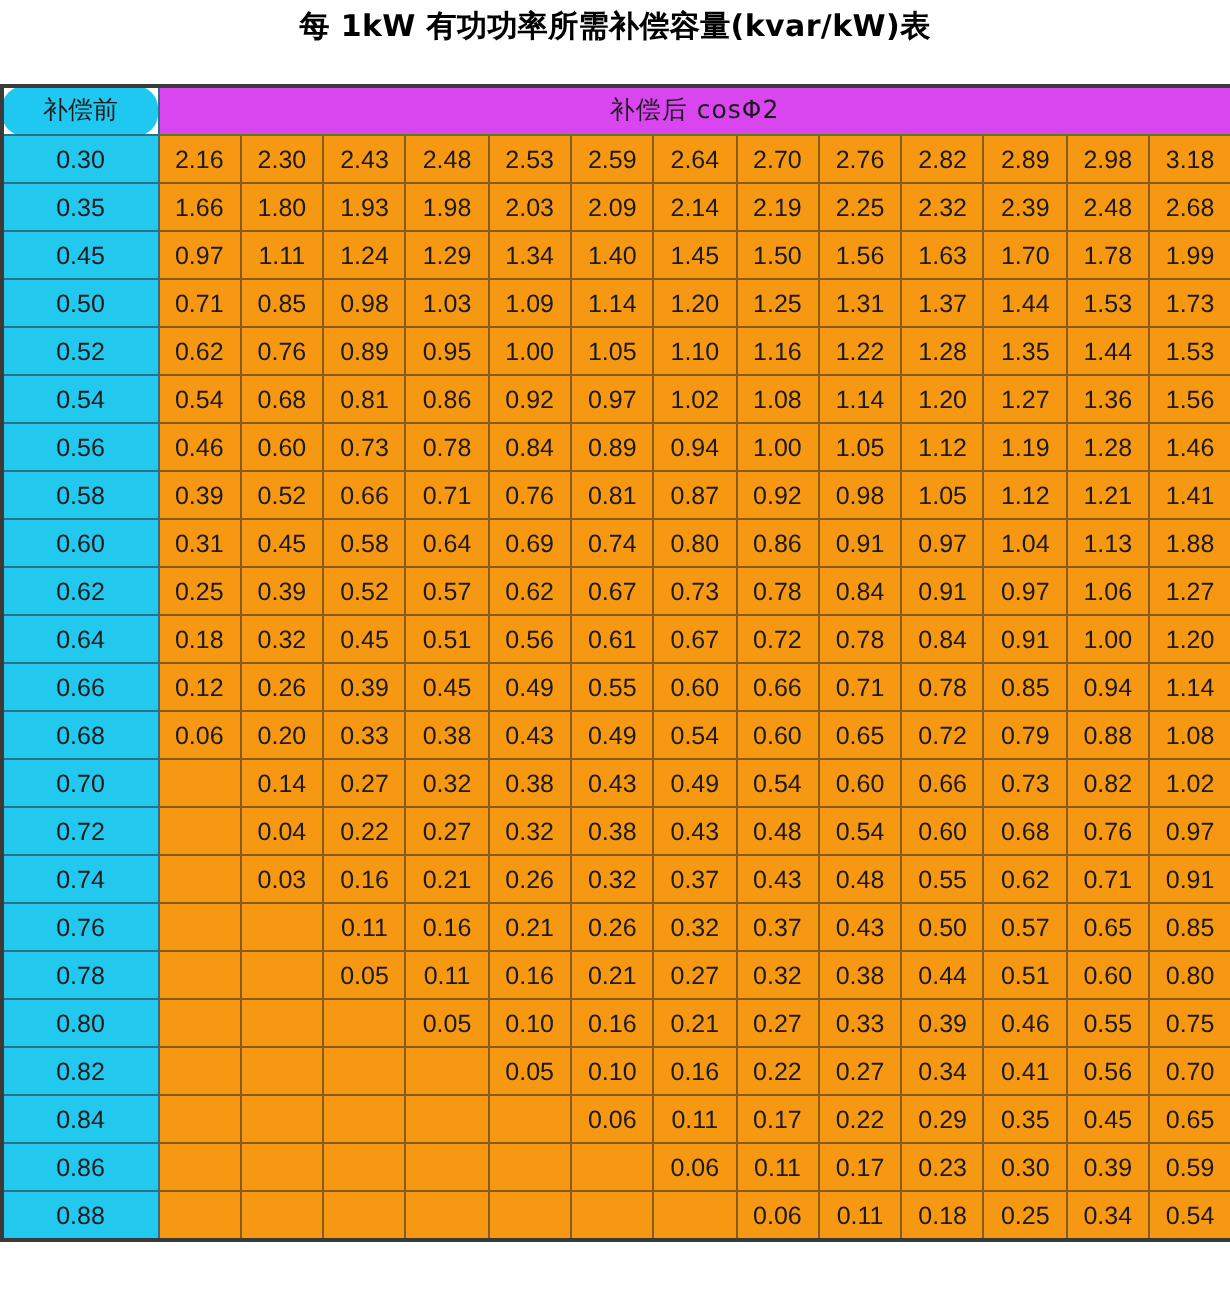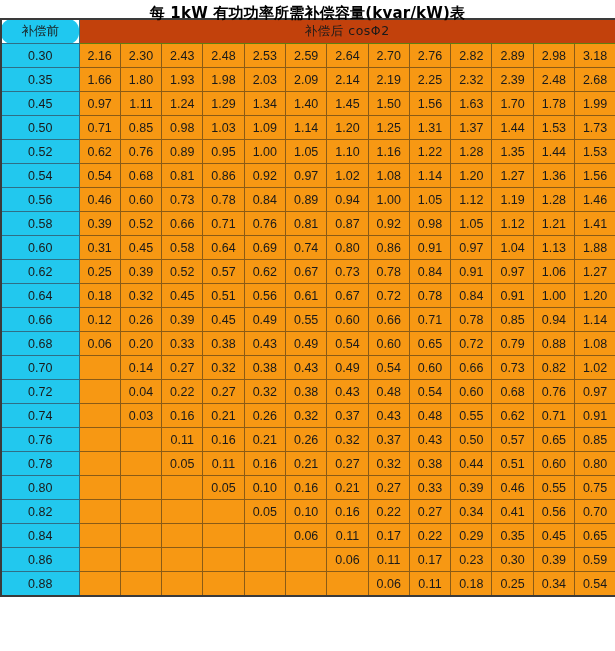--- a/index.html
+++ b/index.html
@@ -17,21 +17,21 @@
   #page {
     position: relative;
     width: 615px;
     height: 651px;
     background: #ffffff;
     box-sizing: border-box;
   }
 
   
   .title {
-    height: 18px;
+    height: 42px;
     line-height: 26px;
     text-align: center;
     font-family: "Liberation Serif", "DejaVu Serif", serif;
     font-weight: bold;
     font-size: 15px;
     color: #000000;
     letter-spacing: 0.2px;
     white-space: nowrap;
   }
 
@@ -73,21 +73,21 @@
     border-color: #2f6f86 !important;
     border-radius: 11px;
   }
   .hdr-cyan-top {
     height: 24px;
   }
   .hdr-cyan-sub {
     height: 22px;
   }
   .hdr-green {
-    background: #c2410c;
+    background: #d946ef;
     color: #13220a;
     font-weight: bold;
     border-color: #5d7f12 !important;
   }
   .hdr-green-span {
     height: 24px;
     font-size: 13px;
     letter-spacing: 0.5px;
   }
   .hdr-green-num {

